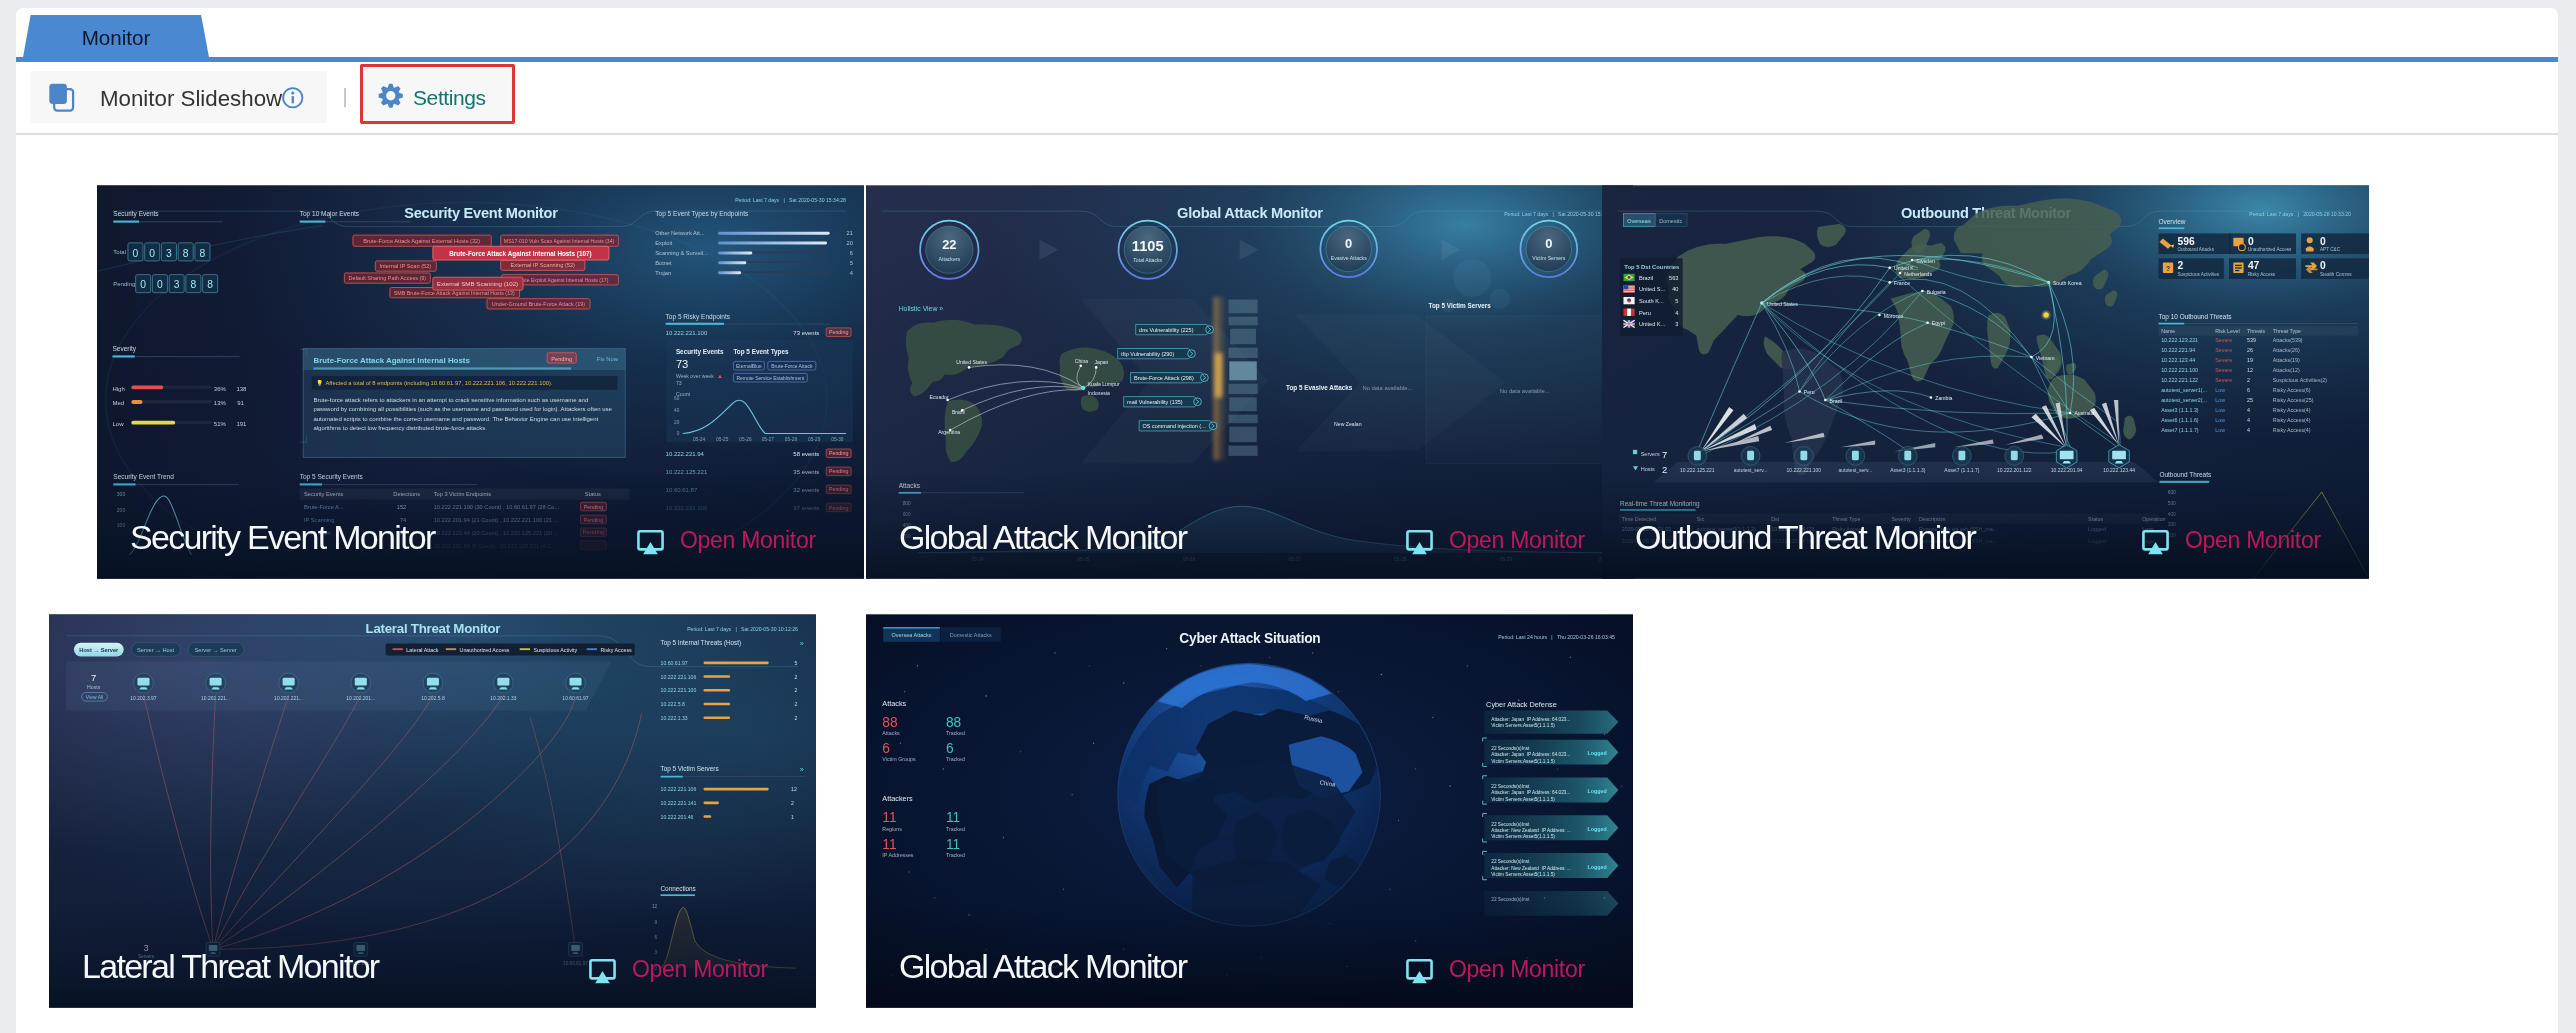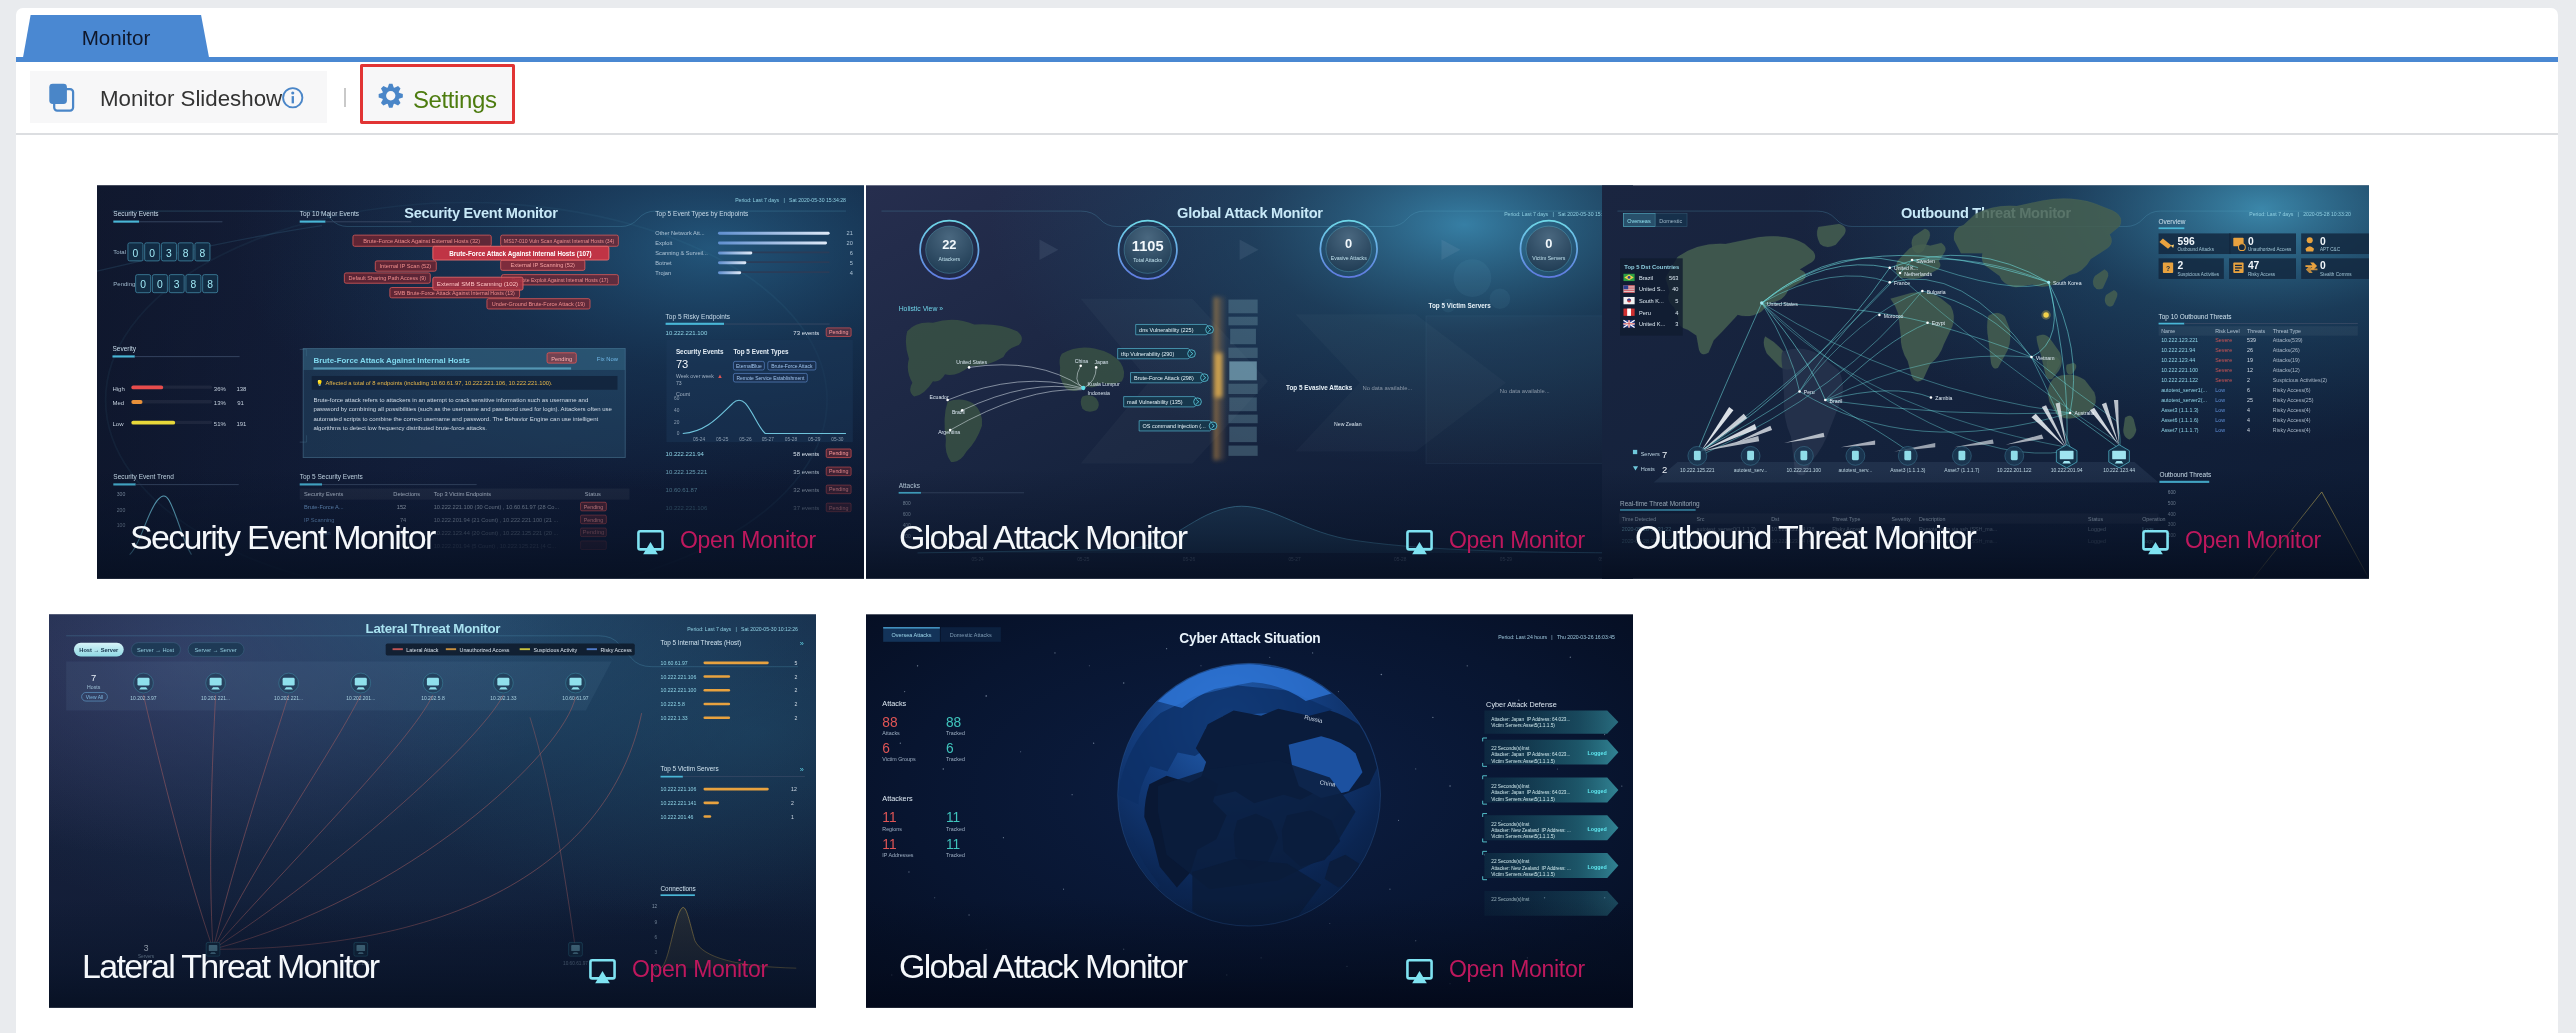--- a/index.html
+++ b/index.html
@@ -6,21 +6,21 @@
   html,body { width:2576px; height:1034px; background:#e9ebee; overflow:hidden; }
   body { font-family:"Liberation Sans", sans-serif; }
   #page { position:absolute; left:0; top:0; width:2576px; height:1034px; }
   #panel { position:absolute; left:16.3px; top:7.7px; width:2542px; height:1026px; background:#ffffff; border-radius:6.9px 6.9px 0 0; }
   #tab { position:absolute; left:23px; top:14.6px; width:186px; height:43px; background:#4a88d2; clip-path:polygon(7.7px 0, 178px 0, 186px 43px, 0 43px); color:#0f172a; font-size:20.6px; text-align:center; line-height:45px; }
   #blueline { position:absolute; left:16.3px; top:57px; width:2542px; height:5.2px; background:#4a88d2; }
   #msbg { position:absolute; left:30px; top:71px; width:297px; height:52px; background:#f7f7f8; }
   #mslabel { position:absolute; left:83px; top:86px; font-size:22.3px; color:#333333;margin-left:17px; }
   #sep { position:absolute; left:344px; top:88px; width:1.7px; height:19px; background:#c9c9c9; }
   #redbox { position:absolute; left:360px; top:64px; width:155px; height:60px; background:#f7f7f8; border:3.4px solid #e13434; border-radius:1.7px; }
-  #setlabel { position:absolute; left:413px; top:86px; font-size:24px; letter-spacing:-0.4px; color:#4d7c0f; }
+  #setlabel { position:absolute; left:413px; top:86px; font-size:21px; letter-spacing:-0.4px; color:#0f766e; }
   #divider { position:absolute; left:16.3px; top:133px; width:2542px; height:1.7px; background:#dcdee1; }
   .card { position:absolute; width:767px; height:394px; overflow:hidden; }
   .ctitle { position:absolute; left:33px; top:333px; font-size:34px; letter-spacing:-1.7px; color:#f5f8fb; }
   .openm { position:absolute; left:583px; top:342px; font-size:23px; letter-spacing:-0.3px; color:#be185d; }
   svg { display:block; }
 </style>
 </head>
 <body>
 <div id="page">
   <div id="panel"></div>

